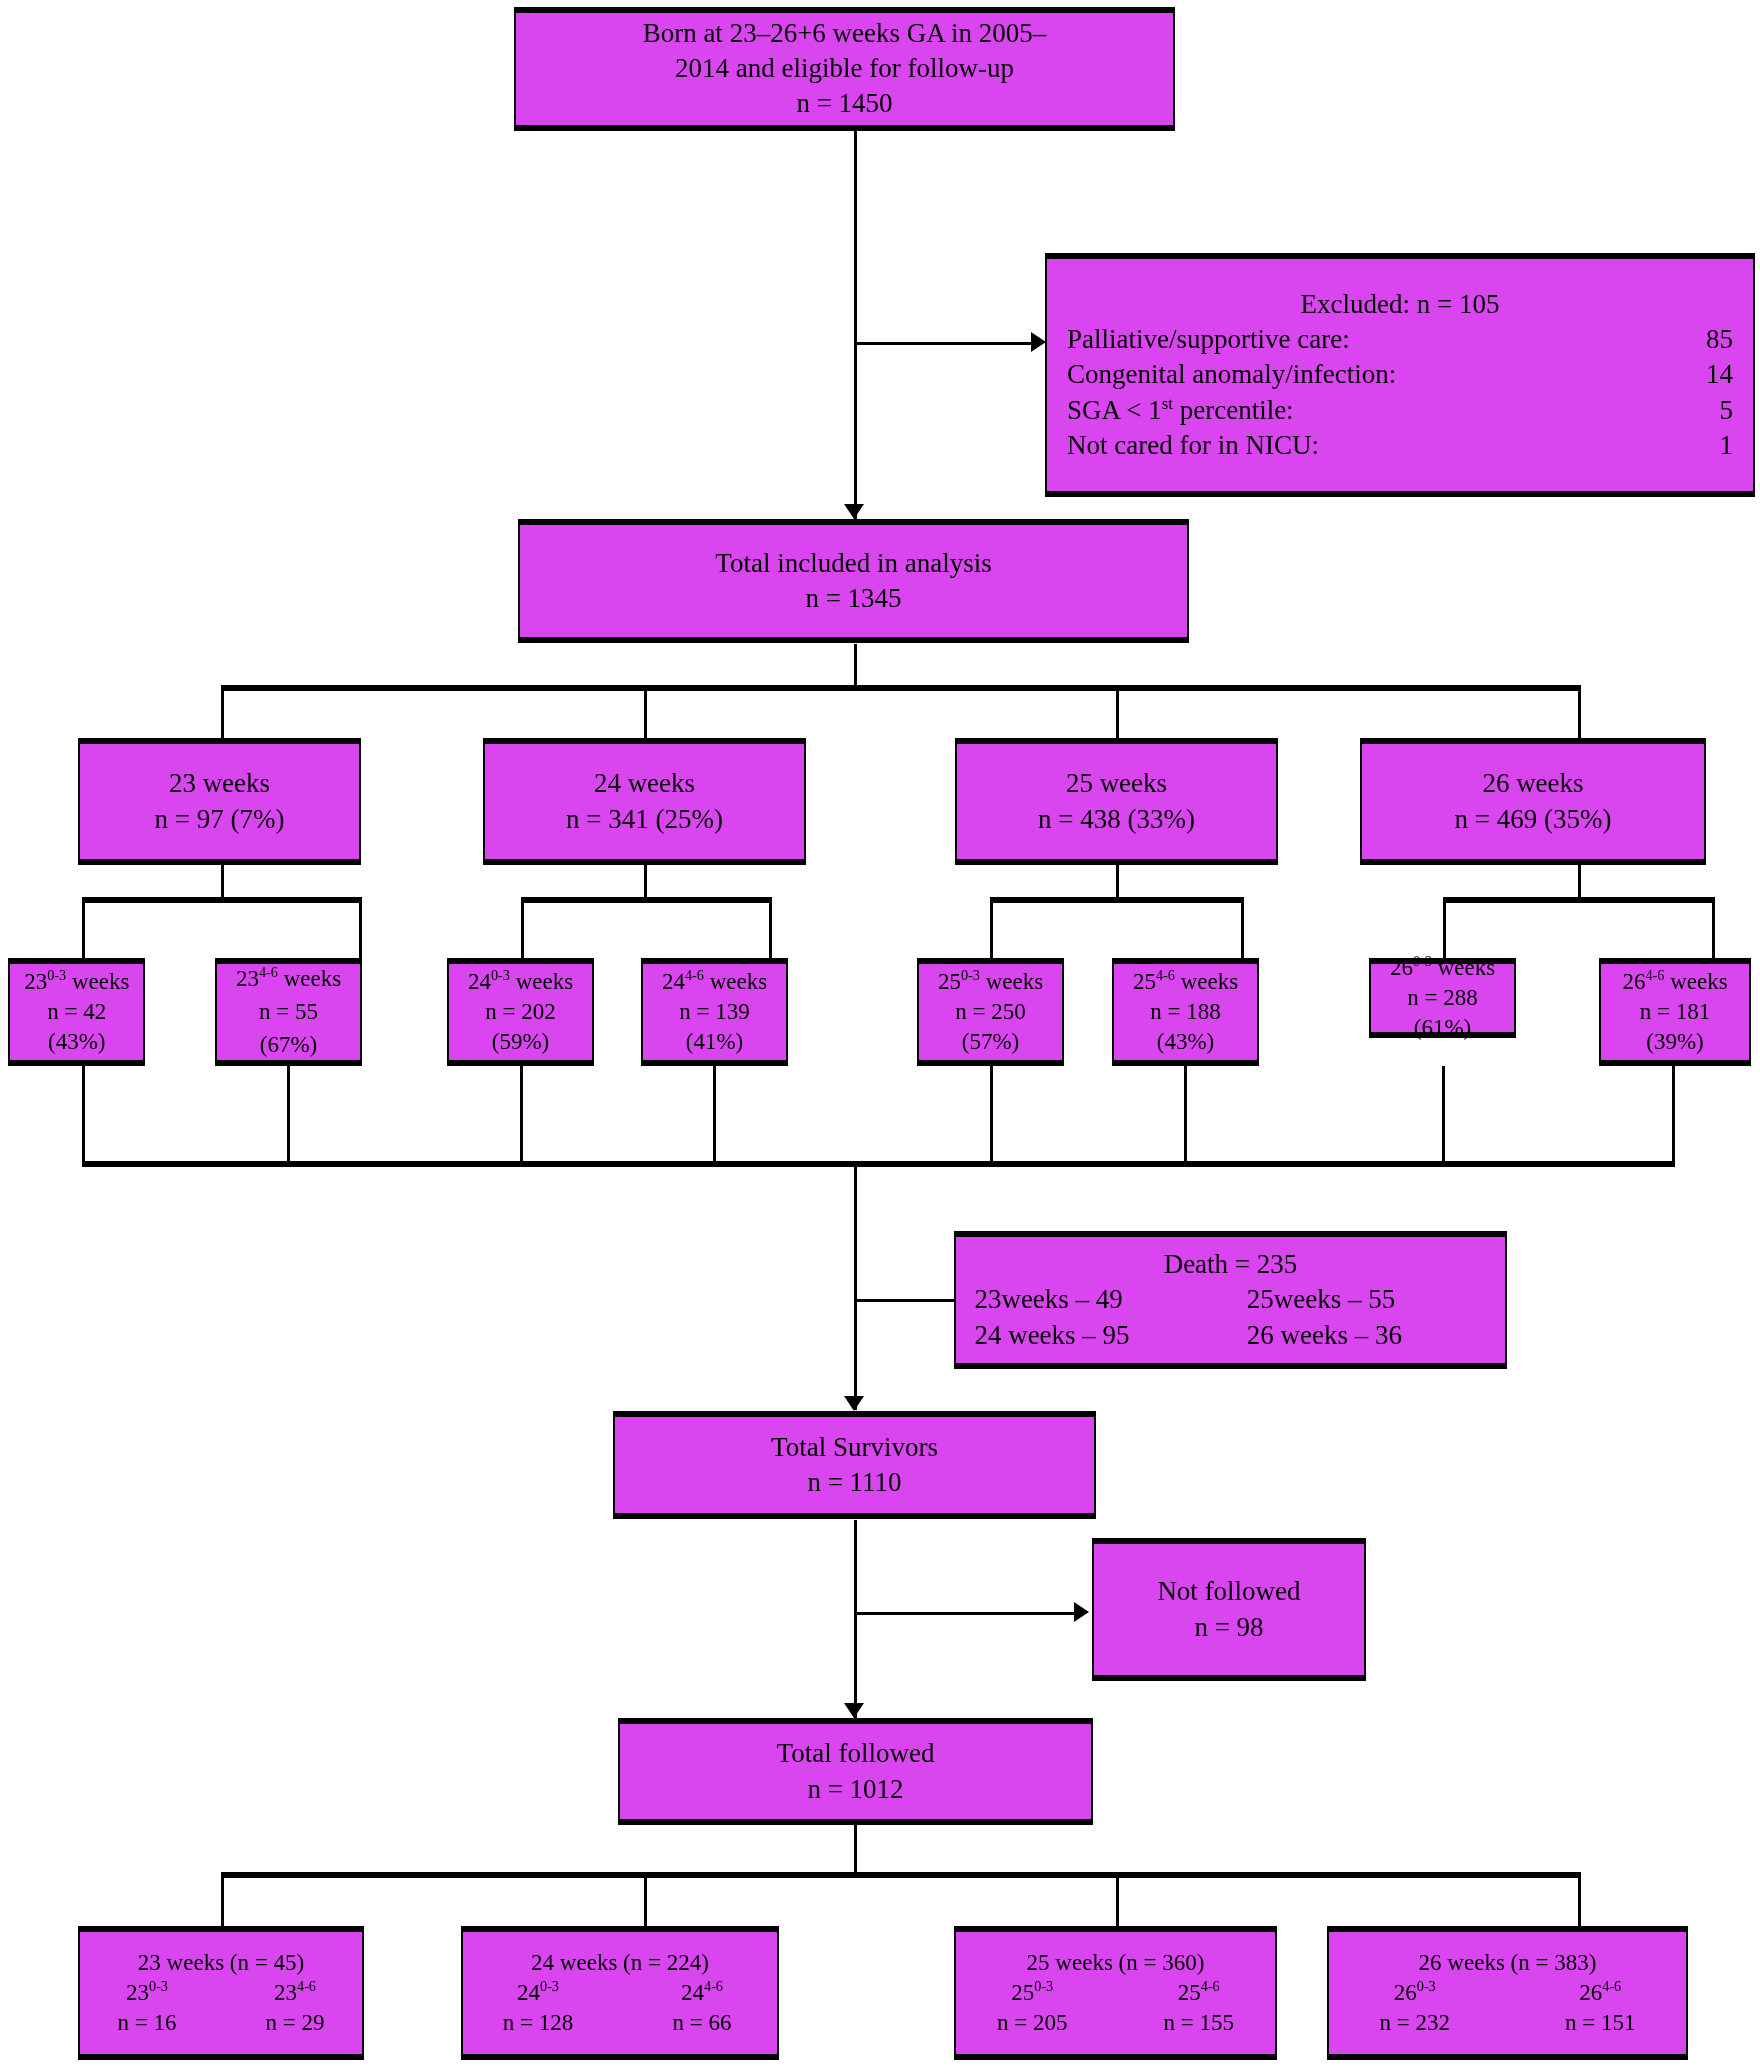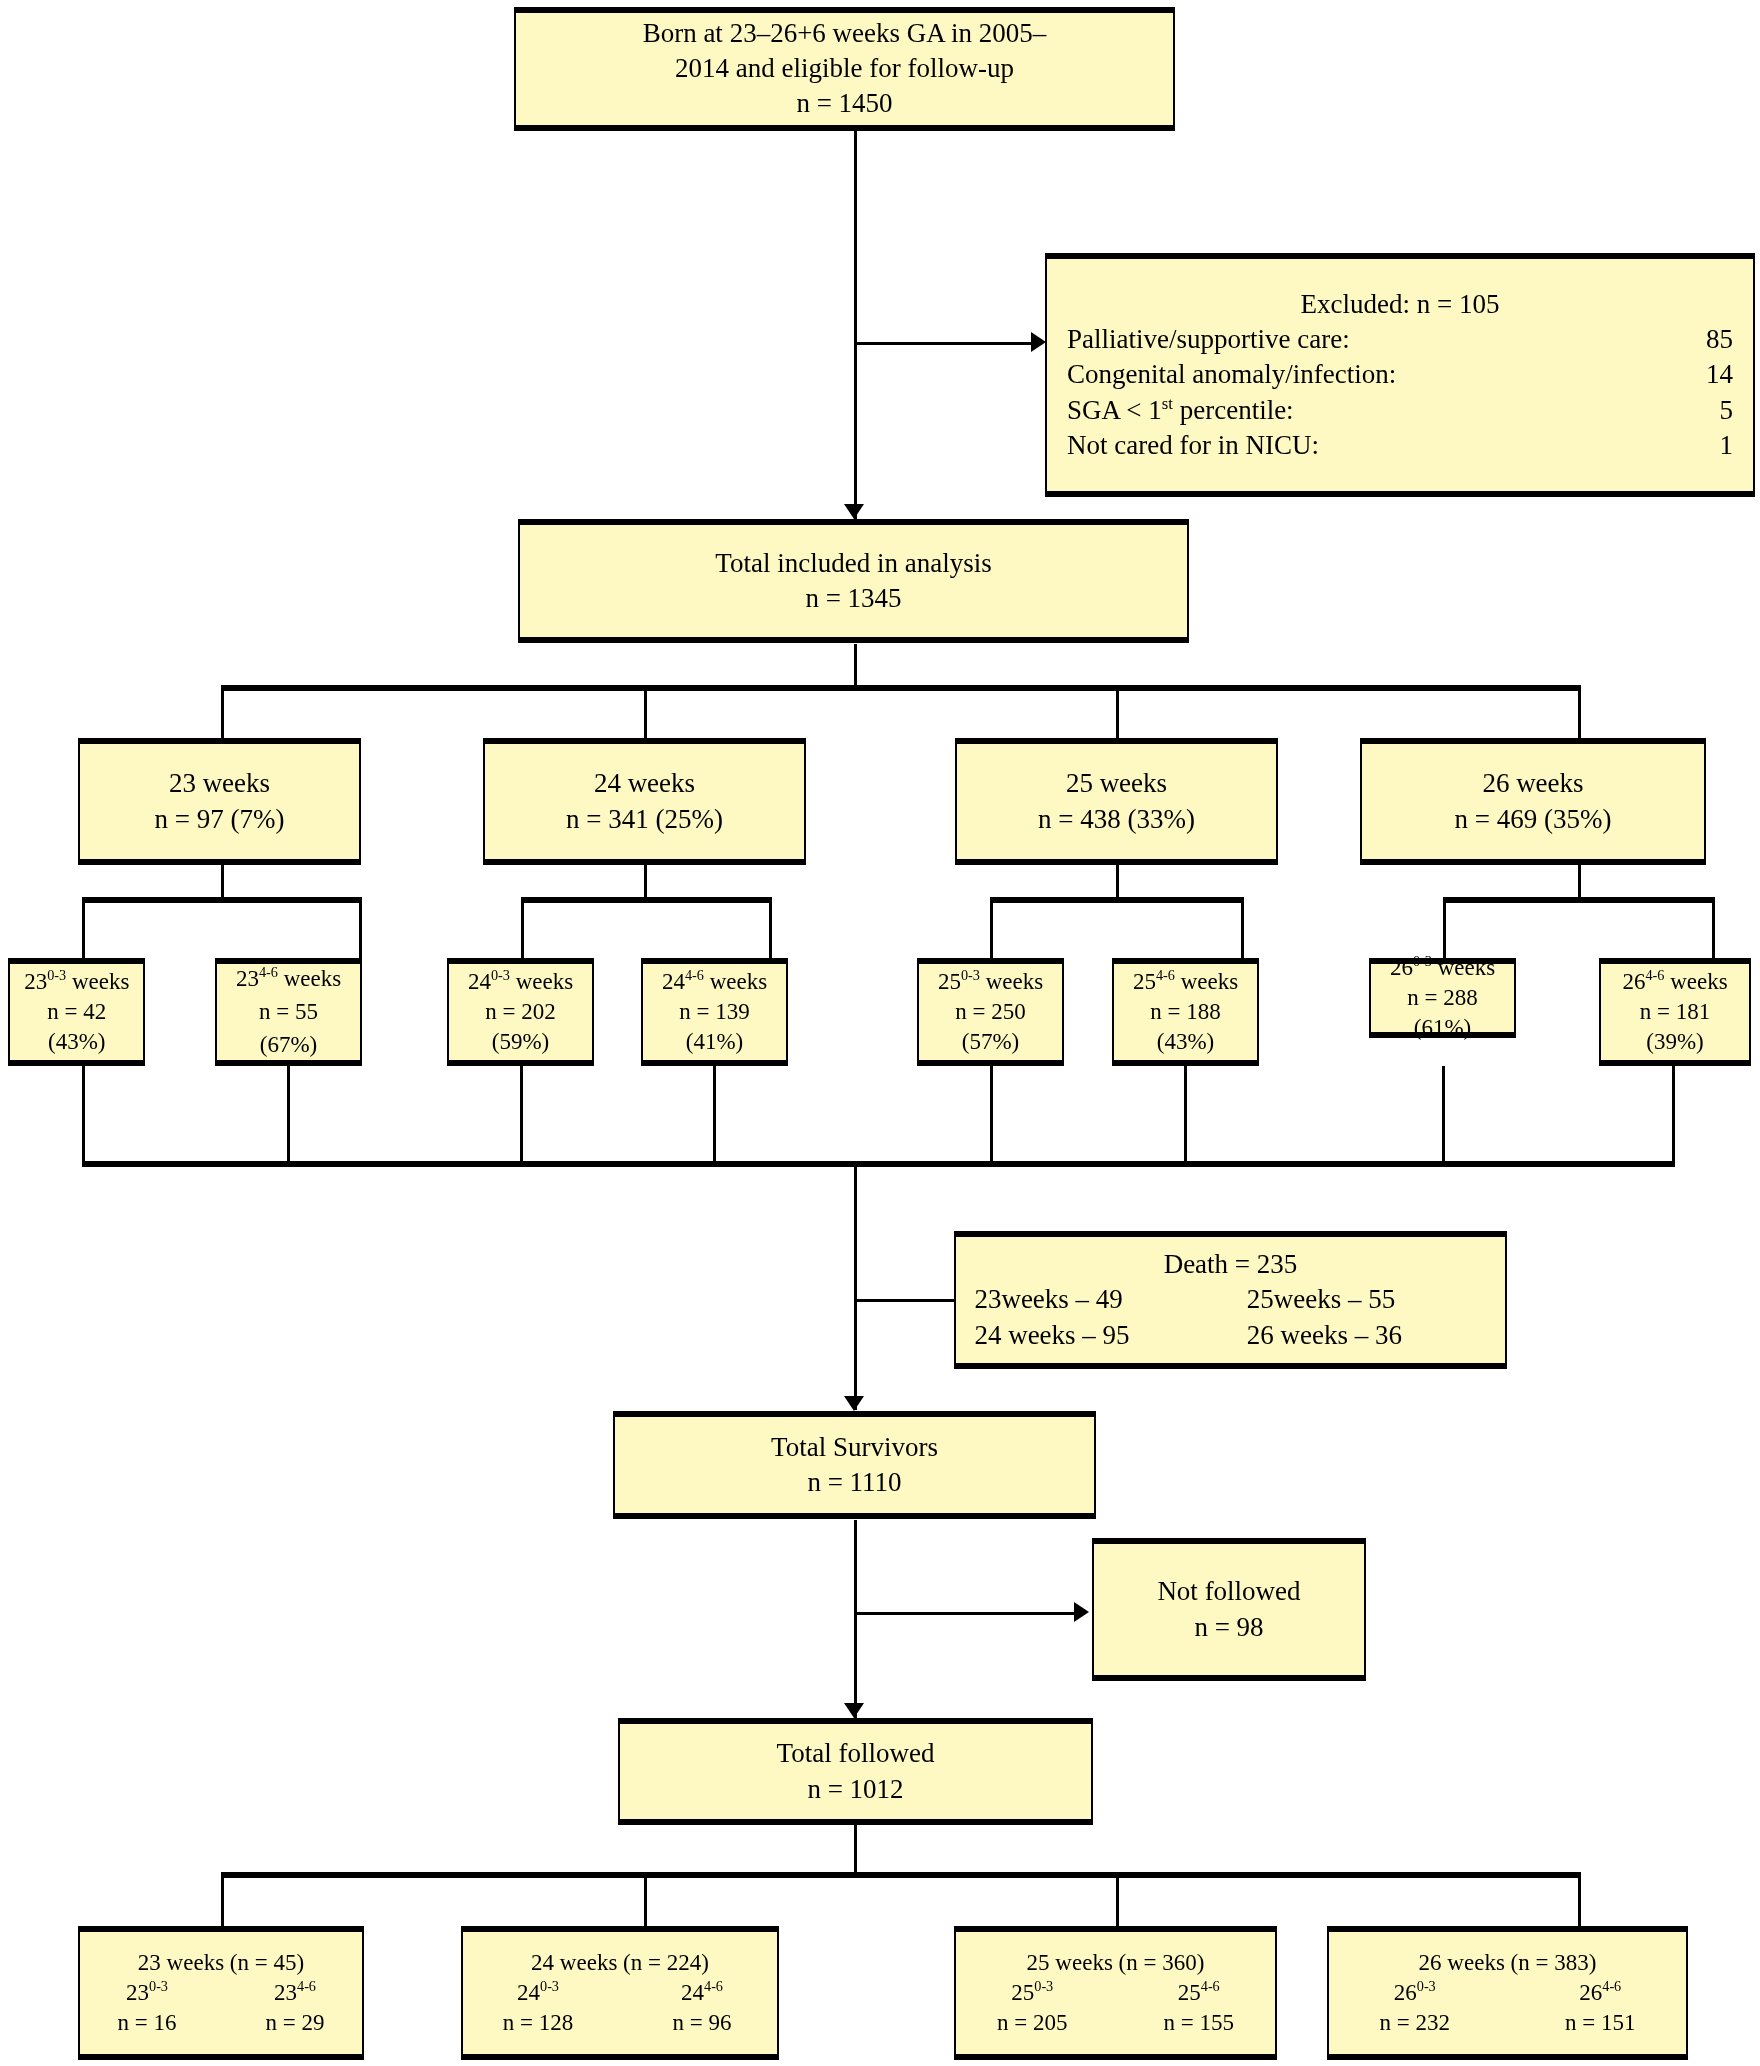--- a/index.html
+++ b/index.html
@@ -3,21 +3,21 @@
 <meta charset="utf-8">
 <style>
   html,body{margin:0;padding:0;background:#ffffff;}
   body{font-family:"Liberation Serif","DejaVu Serif",serif;color:#000;}
   #root{position:relative;width:1761px;height:2066px;background:#fff;overflow:hidden;}
 
   
   .box{
     position:absolute;
     border:2.8px solid #000;
-    background:#fef9c3;
+    background:#d946ef;
     box-sizing:border-box;
     display:flex;
     flex-direction:column;
     align-items:center;
     justify-content:center;
     text-align:center;
     line-height:1.30;
     font-size:27px;
   }
   .box .ln{display:block;white-space:nowrap;}
@@ -258,21 +258,21 @@
   </div>
 
   <div class="box small heavy" style="left:461px;top:1926px;width:318px;height:134px;">
     <span class="ln">24 weeks (n = 224)</span>
     <div class="grid2">
       <span><span>24</span><sup>0-3</sup></span>
       <span><span>24</span><sup>4-6</sup></span>
     </div>
     <div class="grid2">
       <span>n = 128</span>
-      <span>n = 96</span>
+      <span>n = 66</span>
     </div>
   </div>
 
   <div class="box small heavy" style="left:954px;top:1926px;width:323px;height:134px;">
     <span class="ln">25 weeks (n = 360)</span>
     <div class="grid2">
       <span><span>25</span><sup>0-3</sup></span>
       <span><span>25</span><sup>4-6</sup></span>
     </div>
     <div class="grid2">

